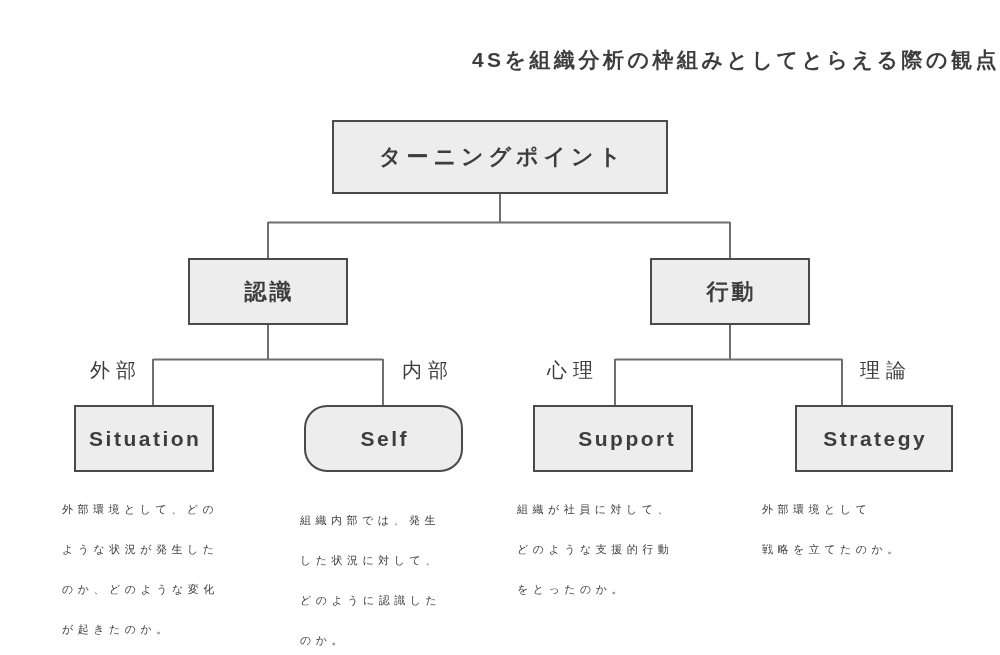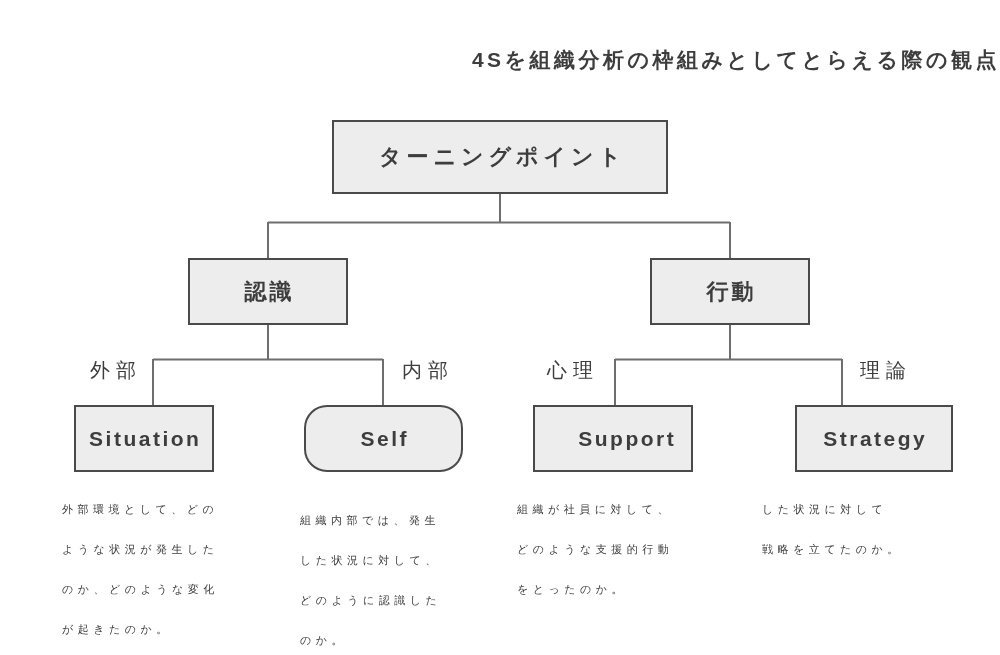--- a/index.html
+++ b/index.html
@@ -144,16 +144,16 @@
 ような状況が発生した
 のか、どのような変化
 が起きたのか。</div>
   <div class="description desc-1">組織内部では、発生
 した状況に対して、
 どのように認識した
 のか。</div>
   <div class="description desc-2">組織が社員に対して、
 どのような支援的行動
 をとったのか。</div>
-  <div class="description desc-3">した状況に対して
+  <div class="description desc-3">外部環境として
 戦略を立てたのか。</div>
 
 </div>
 
 </body></html>

